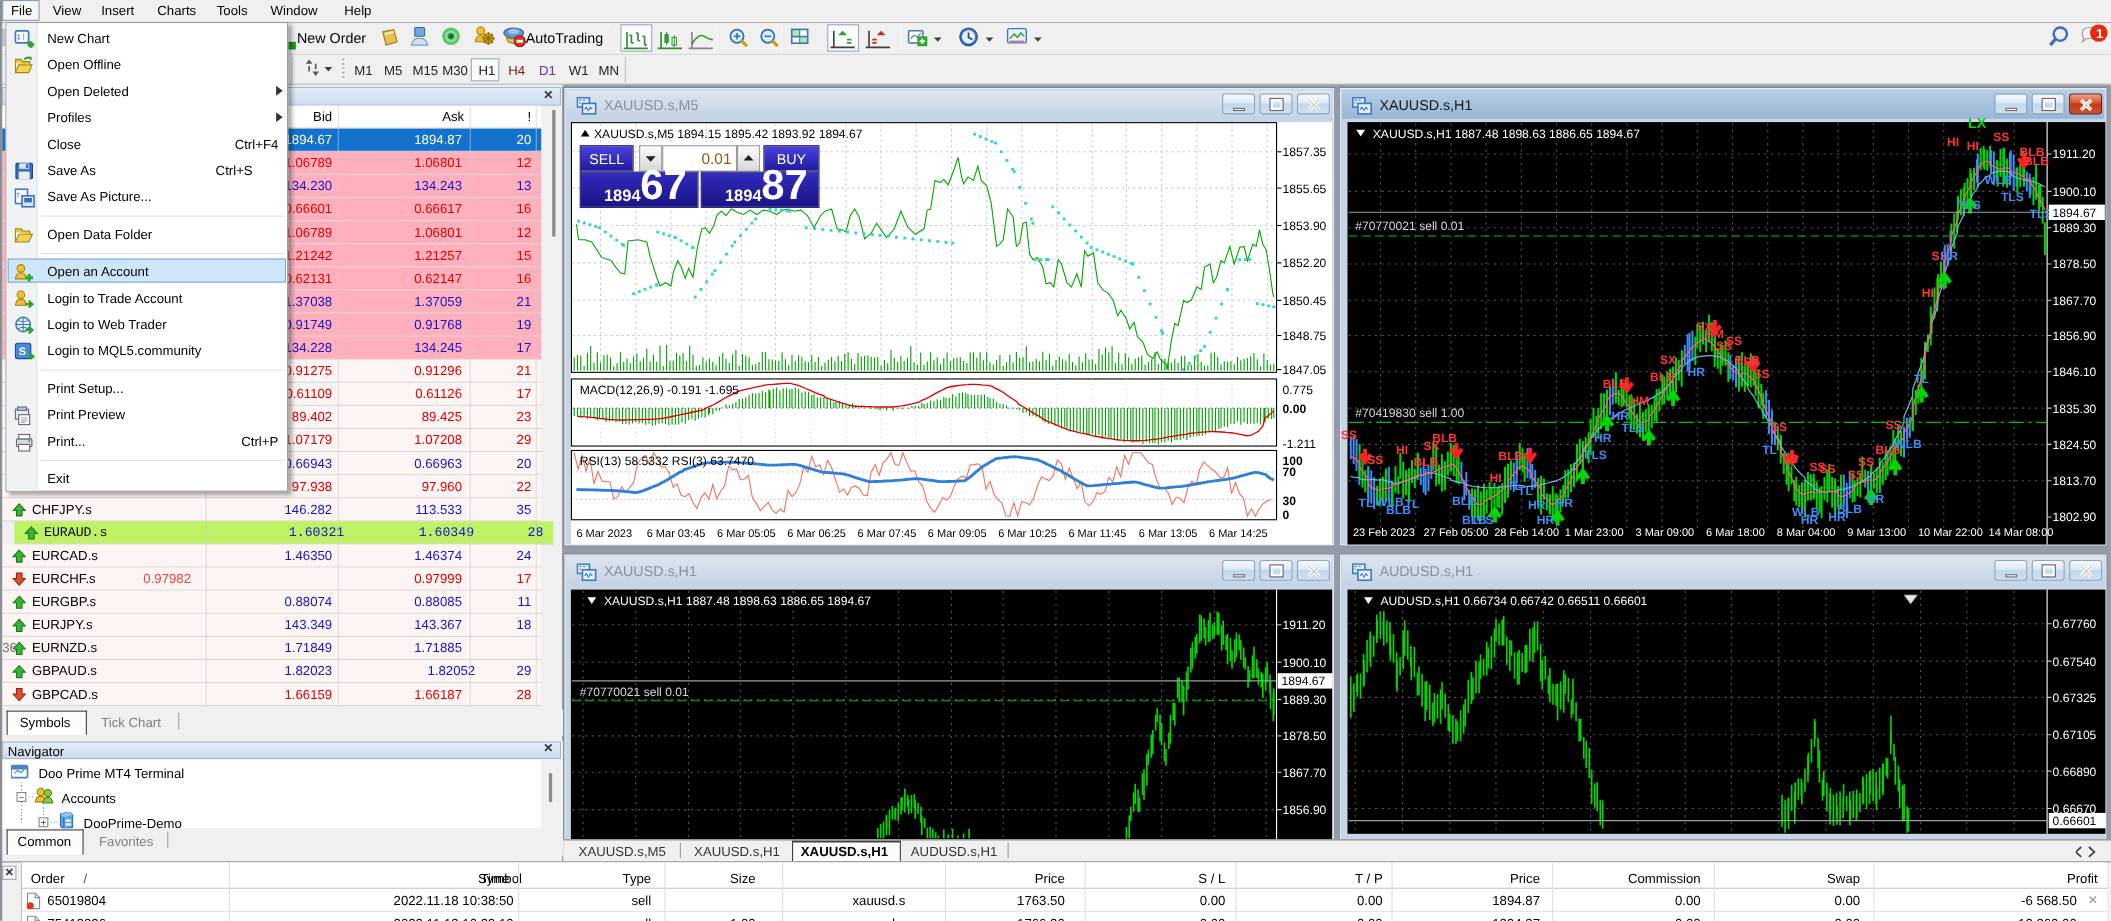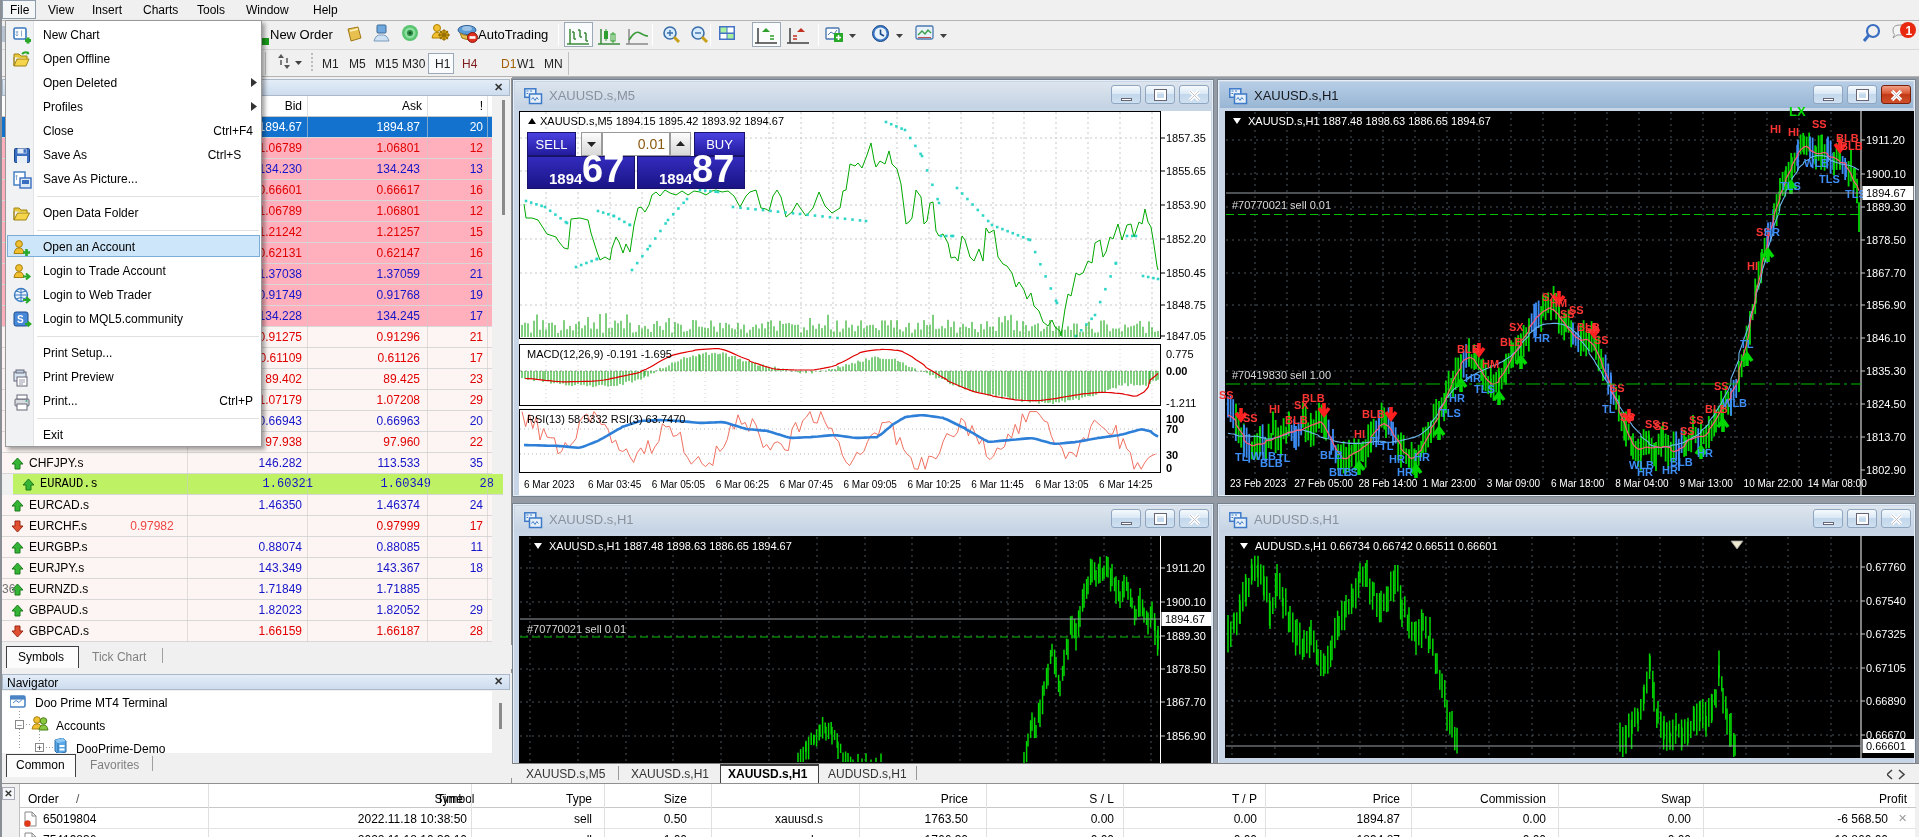--- a/index.html
+++ b/index.html
@@ -125,21 +125,21 @@
 </svg>
     <div class="abs" style="left:818px;top:24px;width:1px;height:22px;background:#c8c8c8;border-right:1px solid #fff;"></div>
     <div class="abs" style="left:0;top:50px;width:1919px;height:27px;background:#f0f0f0;border-bottom:1px solid #b4b4b4;">
  <div class="abs" style="left:428px;top:3px;width:26px;height:21px;border:1px solid #9aa8b8;background:#fafbfc;"></div>
  <div class="abs" style="left:322px;top:7px;color:#222;">M1</div>
  <div class="abs" style="left:349px;top:7px;color:#222;">M5</div>
  <div class="abs" style="left:375px;top:7px;color:#222;">M15</div>
  <div class="abs" style="left:402px;top:7px;color:#222;">M30</div>
  <div class="abs" style="left:435px;top:7px;color:#222;">H1</div>
  <div class="abs" style="left:462px;top:7px;color:#7f1d1d;">H4</div>
- <div class="abs" style="left:501px;top:7px;color:#a16207;">D1</div>
+ <div class="abs" style="left:490px;top:7px;color:#6d28d9;">D1</div>
  <div class="abs" style="left:517px;top:7px;color:#222;">W1</div>
  <div class="abs" style="left:544px;top:7px;color:#222;">MN</div>
  <div class="abs" style="left:568px;top:2px;width:1px;height:23px;background:#c0c0c0;"></div>
  <div class="abs" style="left:265px;top:2px;width:1px;height:23px;background:#c0c0c0;"></div>
 </div>
 <svg class="abs" style="left:0;top:50px;" width="700" height="27" viewBox="0 0 700 27">
  <path d="M278,8 L284,8 L281,4 Z" fill="#555"></path>
       <path d="M284,15 L290,15 L287,19 Z" fill="#555"></path>
  <path d="M281,10 L281,15 M287,8 L287,13" stroke="#555" stroke-width="1.5"></path>
  <path d="M295,11 L302,11 L298.5,15 Z" fill="#404040"></path>
@@ -302,21 +302,21 @@
         <div class="abs" style="left:0;top:3px;width:300px;text-align:right;color:#1414c8;">1.71849</div>
         <div class="abs" style="left:0;top:3px;width:418px;text-align:right;color:#1414c8;">1.71885</div>
         <div class="abs" style="left:0;top:3px;width:481px;text-align:left;color:#737373;">36</div>
       </div>
       <div class="abs" style="left:2px;top:522px;width:490px;height:21px;background:#fdf5f3;border-bottom:1px solid #d8d8d8;">
         <svg class="abs" style="left:9px;top:4px;" width="13" height="13">
           <path d="M6.5,1 L12,7 L9,7 L9,12 L4,12 L4,7 L1,7 Z" fill="#35b535" stroke="#1a7a1a" stroke-width="1"></path>
         </svg>
         <div class="abs" style="left:27px;top:3px;color:#000000;">GBPAUD.s</div>
         <div class="abs" style="left:0;top:3px;width:300px;text-align:right;color:#1414c8;">1.82023</div>
-        <div class="abs" style="left:0;top:3px;width:418px;text-align:right;color:#1414c8;">1.82052</div>
+        <div class="abs" style="left:12px;top:3px;width:418px;text-align:right;color:#1414c8;">1.82052</div>
         <div class="abs" style="left:0;top:3px;width:481px;text-align:right;color:#1414c8;">29</div>
       </div>
       <div class="abs" style="left:2px;top:543px;width:490px;height:21px;background:#fdf5f3;border-bottom:1px solid #d8d8d8;">
         <svg class="abs" style="left:9px;top:4px;" width="13" height="13">
           <path d="M6.5,12 L12,6 L9,6 L9,1 L4,1 L4,6 L1,6 Z" fill="#e05030" stroke="#992512" stroke-width="1"></path>
         </svg>
         <div class="abs" style="left:27px;top:3px;color:#000000;">GBPCAD.s</div>
         <div class="abs" style="left:0;top:3px;width:300px;text-align:right;color:#e00000;">1.66159</div>
         <div class="abs" style="left:0;top:3px;width:418px;text-align:right;color:#e00000;">1.66187</div>
         <div class="abs" style="left:0;top:3px;width:481px;text-align:right;color:#e00000;">28</div>
@@ -1425,21 +1425,20 @@
         </div>
         <div class="abs" style="left:0;top:24px;width:1896px;height:21px;border-bottom:1px solid #e4e4e4;">
           <svg class="abs" style="left:3px;top:3px;" width="15" height="16">
             <path d="M2,1 L9,1 L13,5 L13,15 L2,15 Z" fill="#fff" stroke="#888"></path>
             <path d="M9,1 L9,5 L13,5" fill="none" stroke="#888"></path>
             <circle cx="4.5" cy="12.5" r="3.2" fill="#e03818"></circle>
           </svg>
           <div class="abs" style="left:23px;top:4px;">65019804</div>
           <div class="abs" style="left:0;top:4px;width:447px;text-align:right;">2022.11.18 10:38:50</div>
           <div class="abs" style="left:0;top:4px;width:572px;text-align:right;">sell</div>
-          <div class="abs" style="left:0;top:4px;width:667px;text-align:right;">0.50</div>
           <div class="abs" style="left:0;top:4px;width:803px;text-align:right;">xauusd.s</div>
           <div class="abs" style="left:0;top:4px;width:948px;text-align:right;">1763.50</div>
           <div class="abs" style="left:0;top:4px;width:1094px;text-align:right;">0.00</div>
           <div class="abs" style="left:0;top:4px;width:1237px;text-align:right;">0.00</div>
           <div class="abs" style="left:0;top:4px;width:1380px;text-align:right;">1894.87</div>
           <div class="abs" style="left:0;top:4px;width:1526px;text-align:right;">0.00</div>
           <div class="abs" style="left:0;top:4px;width:1671px;text-align:right;">0.00</div>
           <div class="abs" style="left:0;top:4px;width:1868px;text-align:right;">-6 568.50</div>
           <div class="abs" style="left:1878px;top:4px;color:#999;font-size:11px;">✕</div>
         </div>
@@ -1494,21 +1493,21 @@
       <svg class="abs" style="left:244px;top:56.5px;" width="8" height="10">
         <path d="M1,0 L7,4.5 L1,9 Z" fill="#333"></path>
       </svg>
       <div class="abs" style="left:37px;top:78.5px;">Profiles</div>
       <svg class="abs" style="left:244px;top:80.5px;" width="8" height="10">
         <path d="M1,0 L7,4.5 L1,9 Z" fill="#333"></path>
       </svg>
       <div class="abs" style="left:37px;top:102.5px;">Close</div>
       <div class="abs" style="left:190px;top:102.5px;width:57px;text-align:right;">Ctrl+F4</div>
       <div class="abs" style="left:37px;top:126.5px;">Save As</div>
-      <div class="abs" style="left:190px;top:126.5px;width:57px;text-align:center;">Ctrl+S</div>
+      <div class="abs" style="left:190px;top:126.5px;width:57px;text-align:left;">Ctrl+S</div>
       <svg class="abs" style="left:7px;top:125.5px;" width="19" height="18" viewBox="0 0 19 18">
         <rect x="1.5" y="1.5" width="15" height="14" rx="1" fill="#3a6ec0" stroke="#1c4488"></rect>
         <rect x="4.5" y="1.5" width="9" height="5" fill="#dce8f4"></rect>
         <rect x="10.5" y="2.2" width="2.4" height="3.6" fill="#3a6ec0"></rect>
         <rect x="4" y="9" width="10" height="7" fill="#e8eef6"></rect>
       </svg>
       <div class="abs" style="left:37px;top:150.5px;">Save As Picture...</div>
       <svg class="abs" style="left:7px;top:149.5px;" width="19" height="18" viewBox="0 0 19 18">
         <rect x="1" y="1" width="11" height="13" fill="#fff" stroke="#3a78c0" stroke-width="1.4"></rect>
         <path d="M3.5,4 l0,5 m-1.2,-4 l2.4,0" stroke="#88aacc"></path>

